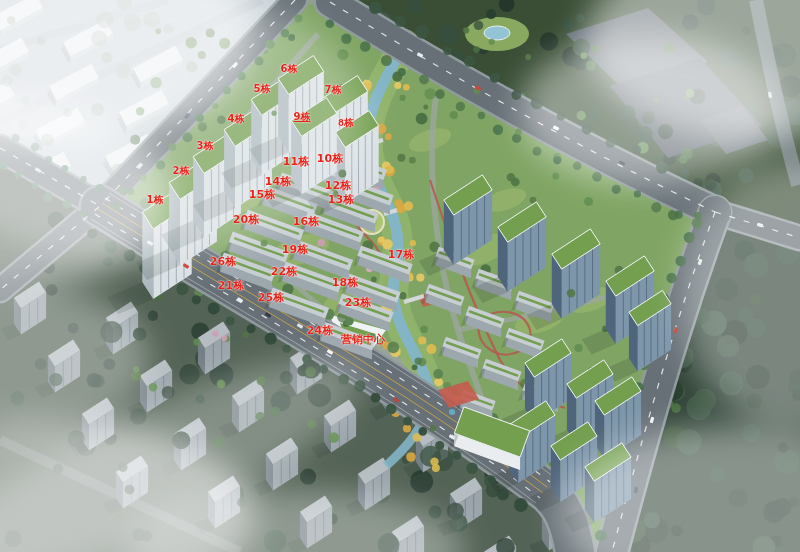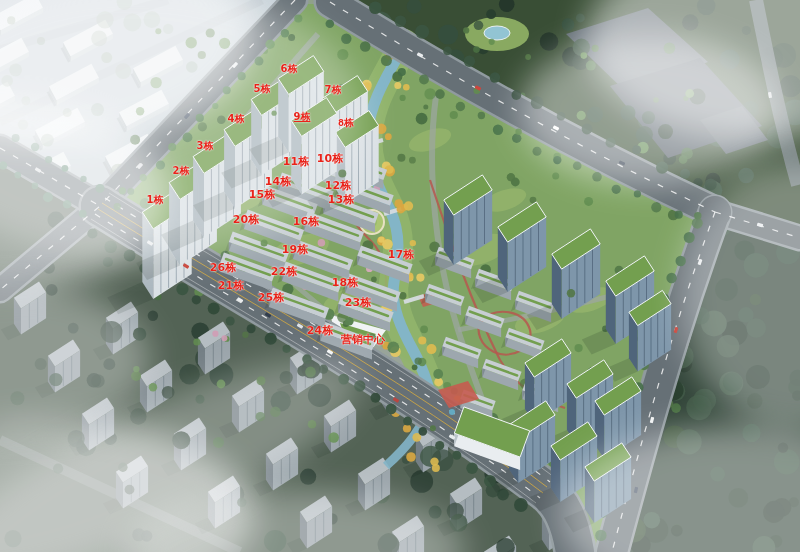--- a/index.html
+++ b/index.html
@@ -1403,16 +1403,16 @@
       <span class="bl wide" style="left: 306px; top: 221px;">16栋</span>
       <span class="bl wide" style="left: 357px; top: 254px; margin-left: 44px;">17栋</span>
       <span class="bl wide" style="left: 345px; top: 282px;">18栋</span>
       <span class="bl wide" style="left: 295px; top: 249px;">19栋</span>
       <span class="bl wide" style="left: 246px; top: 219px;">20栋</span>
       <span class="bl wide" style="left: 231px; top: 241px; margin-top: 44px;">21栋</span>
       <span class="bl wide" style="left: 284px; top: 271px;">22栋</span>
       <span class="bl wide" style="left: 338px; top: 302px; margin-left: 20px;">23栋</span>
       <span class="bl wide" style="left: 320px; top: 330px;">24栋</span>
       <span class="bl wide" style="left: 271px; top: 297px;">25栋</span>
-      <span class="bl wide" style="left: 220px; top: 267px; padding-left: 6px;">26栋</span>
+      <span class="bl wide" style="left: 220px; top: 261px; padding-left: 6px;">26栋</span>
       <span class="bl wide" style="left: 363px; top: 339px;">营销中心</span>
     </div>
 </div>
 
 </body></html>

